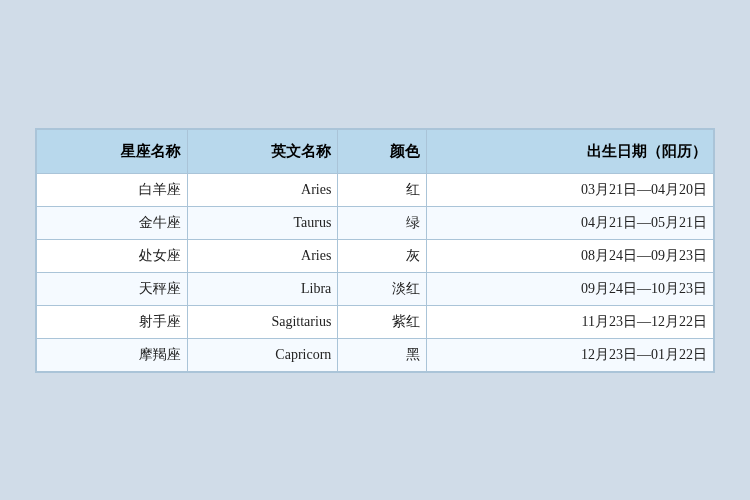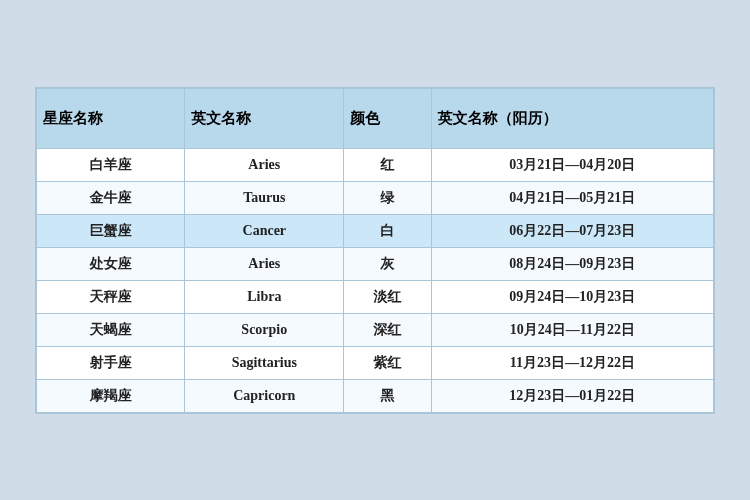--- a/index.html
+++ b/index.html
@@ -19,89 +19,76 @@
     }
     table {
       width: 100%;
       border-collapse: collapse;
     }
     thead tr th {
       background: #b8d8ec;
       color: #000;
       font-weight: bold;
       font-size: 15px;
-      padding: 20px 6px;
+      padding: 12px 6px;
       border: 1px solid #aac4d8;
-      text-align: left;
+      text-align: right;
     }
     tbody tr td {
       border: 1px solid #aac4d8;
       padding: 7px 6px;
-      text-align: center;
+      text-align: right;
       font-size: 14px;
       color: #222;
       background: #fff;
-      font-weight: bold;
     }
     tbody tr:nth-child(even) td {
       background: #f5faff;
     }
     tbody tr.highlighted td {
       background: #cce8f8;
     }
   </style>
 </head>
 <body>
 
 <div class="table-container">
   <table>
     <thead>
       <tr>
         <th>星座名称</th>
         <th>英文名称</th>
         <th>颜色</th>
-        <th>英文名称（阳历）</th>
+        <th>出生日期（阳历）</th>
       </tr>
     </thead>
     <tbody id="table-body">
     <tr>
           <td>白羊座</td>
           <td>Aries</td>
           <td>红</td>
           <td>03月21日—04月20日</td>
         </tr>
         <tr>
           <td>金牛座</td>
           <td>Taurus</td>
           <td>绿</td>
           <td>04月21日—05月21日</td>
         </tr>
-        <tr class="highlighted">
-          <td>巨蟹座</td>
-          <td>Cancer</td>
-          <td>白</td>
-          <td>06月22日—07月23日</td>
-        </tr>
         <tr>
           <td>处女座</td>
           <td>Aries</td>
           <td>灰</td>
           <td>08月24日—09月23日</td>
         </tr>
         <tr>
           <td>天秤座</td>
           <td>Libra</td>
           <td>淡红</td>
           <td>09月24日—10月23日</td>
-        </tr>
-        <tr>
-          <td>天蝎座</td>
-          <td>Scorpio</td>
-          <td>深红</td>
-          <td>10月24日—11月22日</td>
         </tr>
         <tr>
           <td>射手座</td>
           <td>Sagittarius</td>
           <td>紫红</td>
           <td>11月23日—12月22日</td>
         </tr>
         <tr>
           <td>摩羯座</td>
           <td>Capricorn</td>

